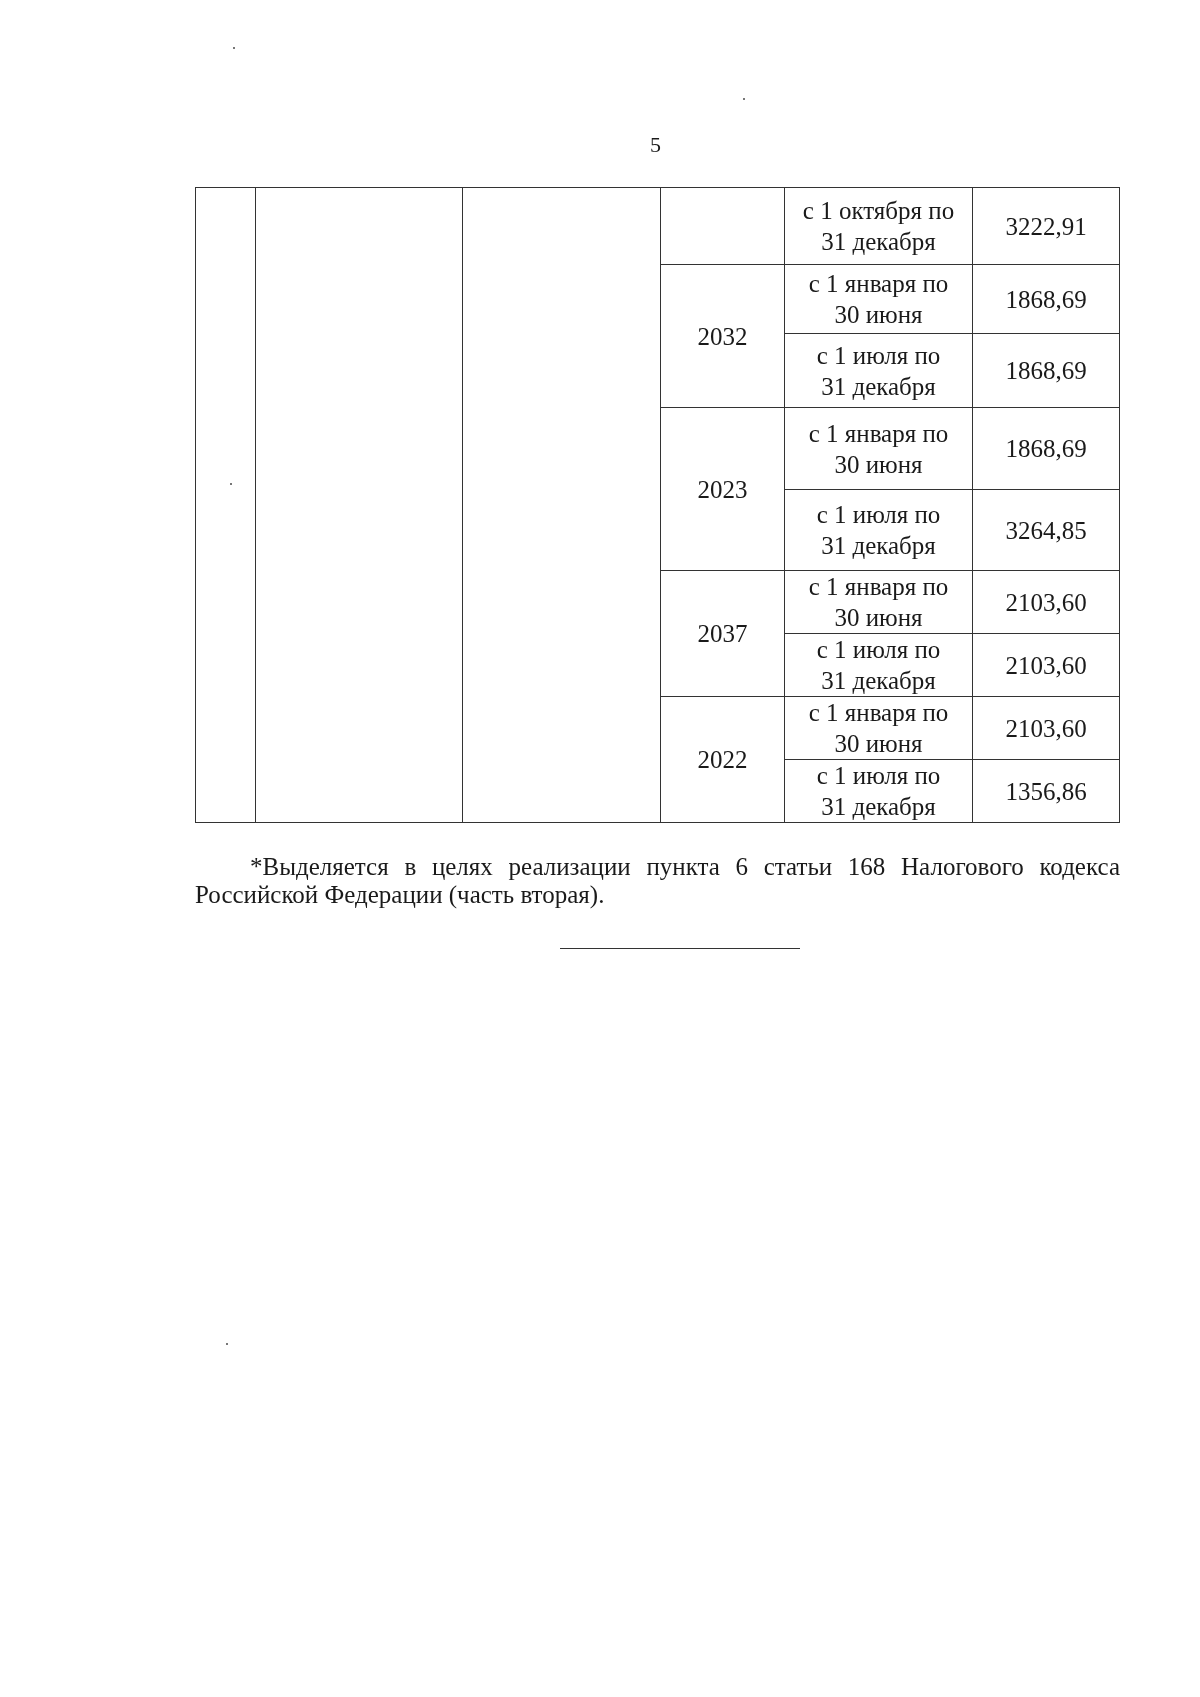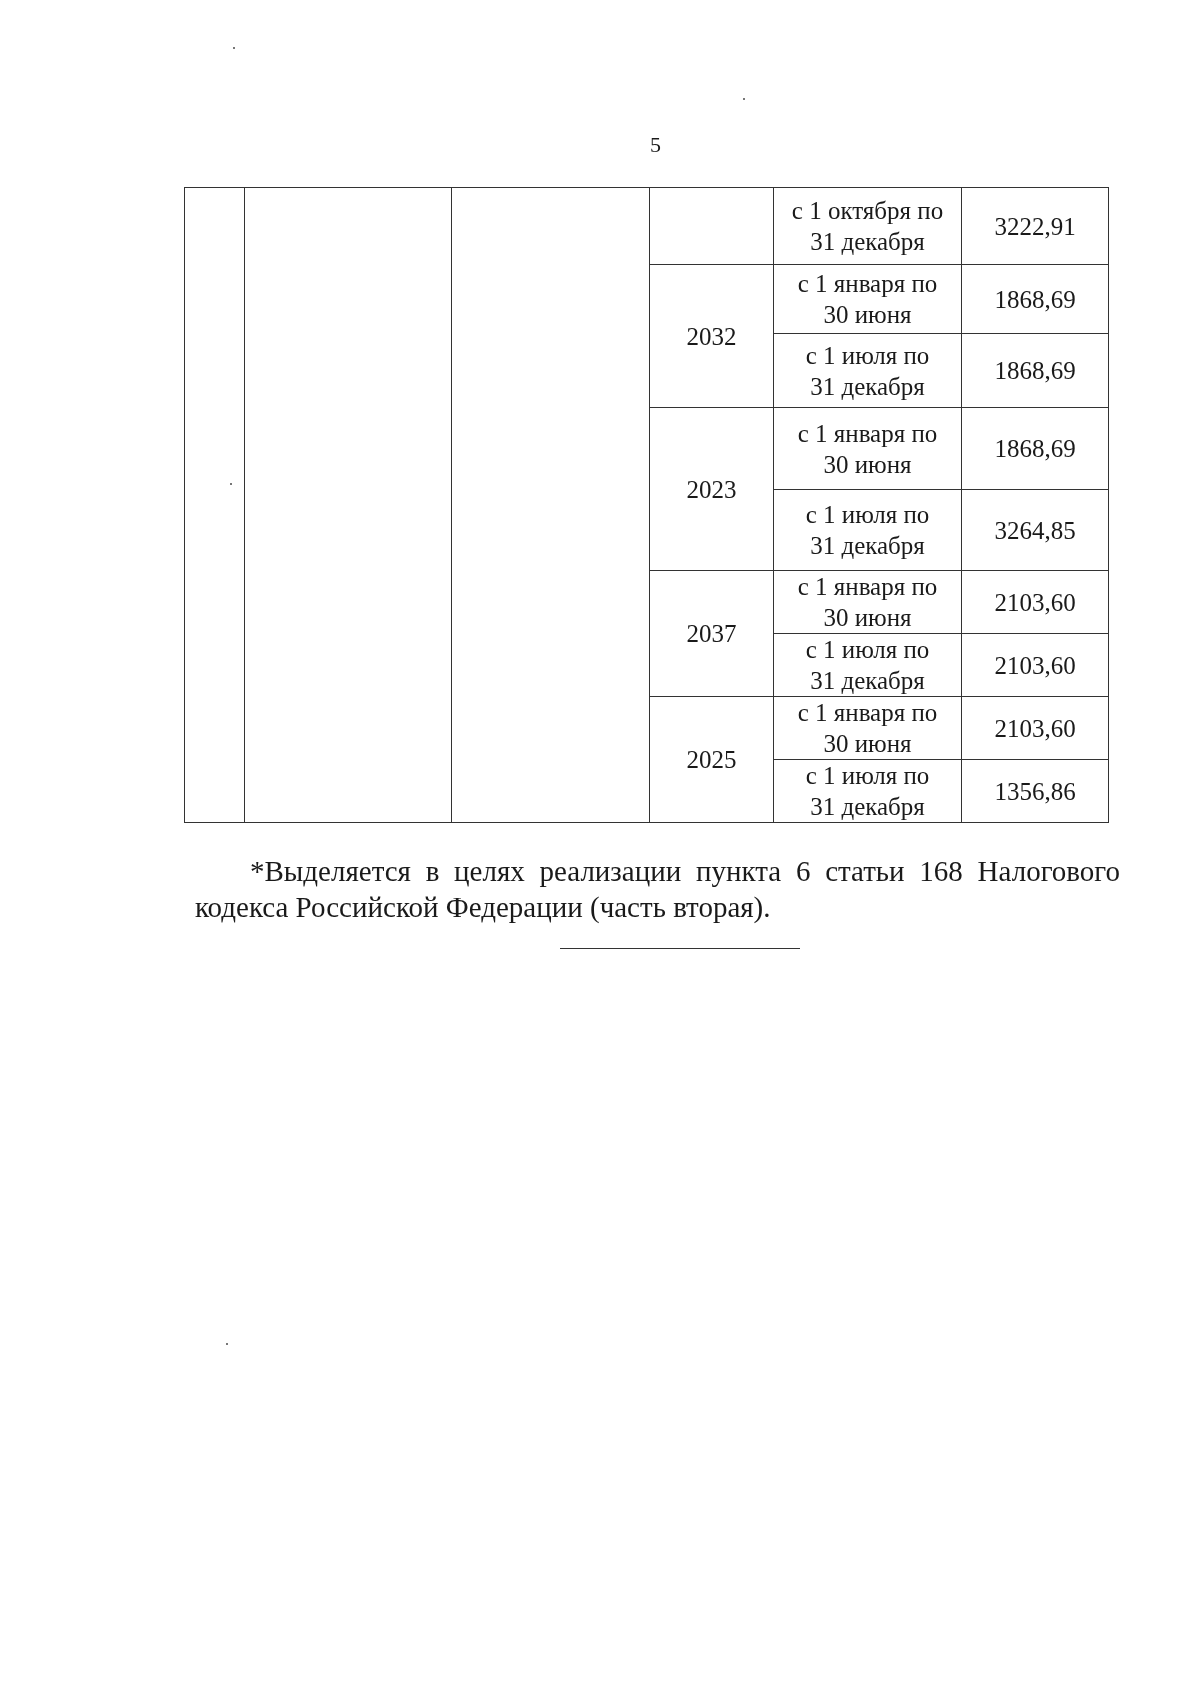--- a/index.html
+++ b/index.html
@@ -1,26 +1,26 @@
 <!DOCTYPE html>
 <html><head>
 <meta charset="utf-8">
 <style>
   html, body { margin: 0; padding: 0; background: #ffffff; }
   body { width: 1200px; height: 1697px; position: relative; overflow: hidden;
          font-family: "Liberation Serif", "DejaVu Serif", serif; color: #1a1a1a; }
   .page-num { position: absolute; left: 650px; top: 132px; font-size: 22px; }
-  table.rates { position: absolute; left: 184px; top: 187px; border-collapse: collapse;
+  table.rates { position: absolute; left: 195px; top: 187px; border-collapse: collapse;
                 table-layout: fixed; width: 924px; }
   table.rates td { border: 1.5px solid #333; padding: 0; text-align: center; vertical-align: middle;
                    font-size: 25px; line-height: 31px; }
   .c1 { width: 60px; } .c2 { width: 207px; } .c3 { width: 198px; }
   .c4 { width: 124px; } .c5 { width: 188px; } .c6 { width: 147px; }
-  .footnote { position: absolute; left: 195px; top: 853px; width: 925px; font-size: 29px;
-              line-height: 36px; text-align: justify; }
+  .footnote { position: absolute; left: 195px; top: 853px; width: 925px; font-size: 25px;
+              line-height: 28px; text-align: justify; }
   .footnote .indent { display: inline-block; width: 55px; }
   .divider { position: absolute; left: 560px; top: 948px; width: 240px; height: 0;
              border-top: 1.5px solid #333; }
   .speck { position: absolute; width: 2px; height: 2px; background: #777; }
 </style>
 </head>
 <body>
 
 <div class="speck" style="left:233px;top:47px;"></div>
 <div class="speck" style="left:743px;top:98px;"></div>
@@ -68,21 +68,21 @@
   <tr style="height:62px">
     <td rowspan="2">2037</td>
     <td><span>с 1 января по</span><br><span>30 июня</span></td>
     <td>2103,60</td>
   </tr>
   <tr style="height:63px">
     <td><span>с 1 июля по</span><br><span>31 декабря</span></td>
     <td>2103,60</td>
   </tr>
   <tr style="height:62px">
-    <td rowspan="2">2025</td>
+    <td rowspan="2">2022</td>
     <td><span>с 1 января по</span><br><span>30 июня</span></td>
     <td>2103,60</td>
   </tr>
   <tr style="height:63px">
     <td><span>с 1 июля по</span><br><span>31 декабря</span></td>
     <td>1356,86</td>
   </tr>
 </tbody>
   </table>
 

